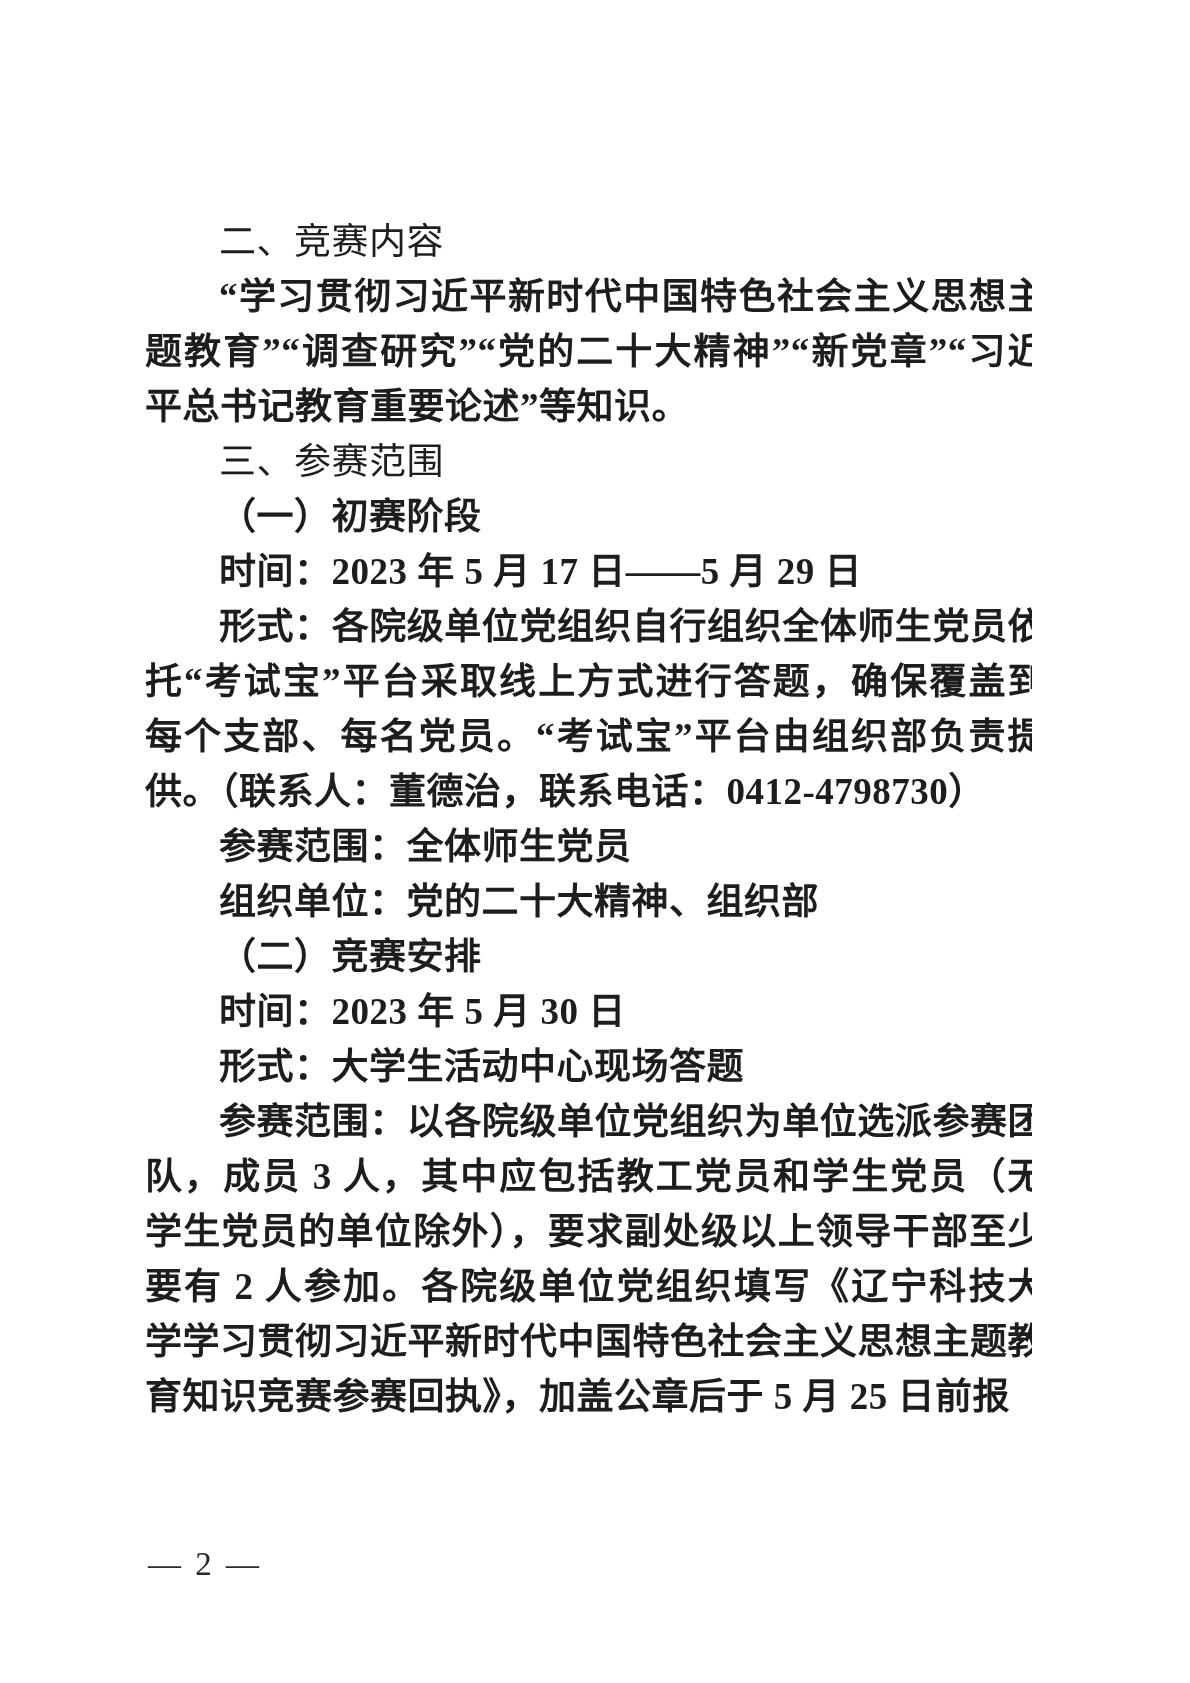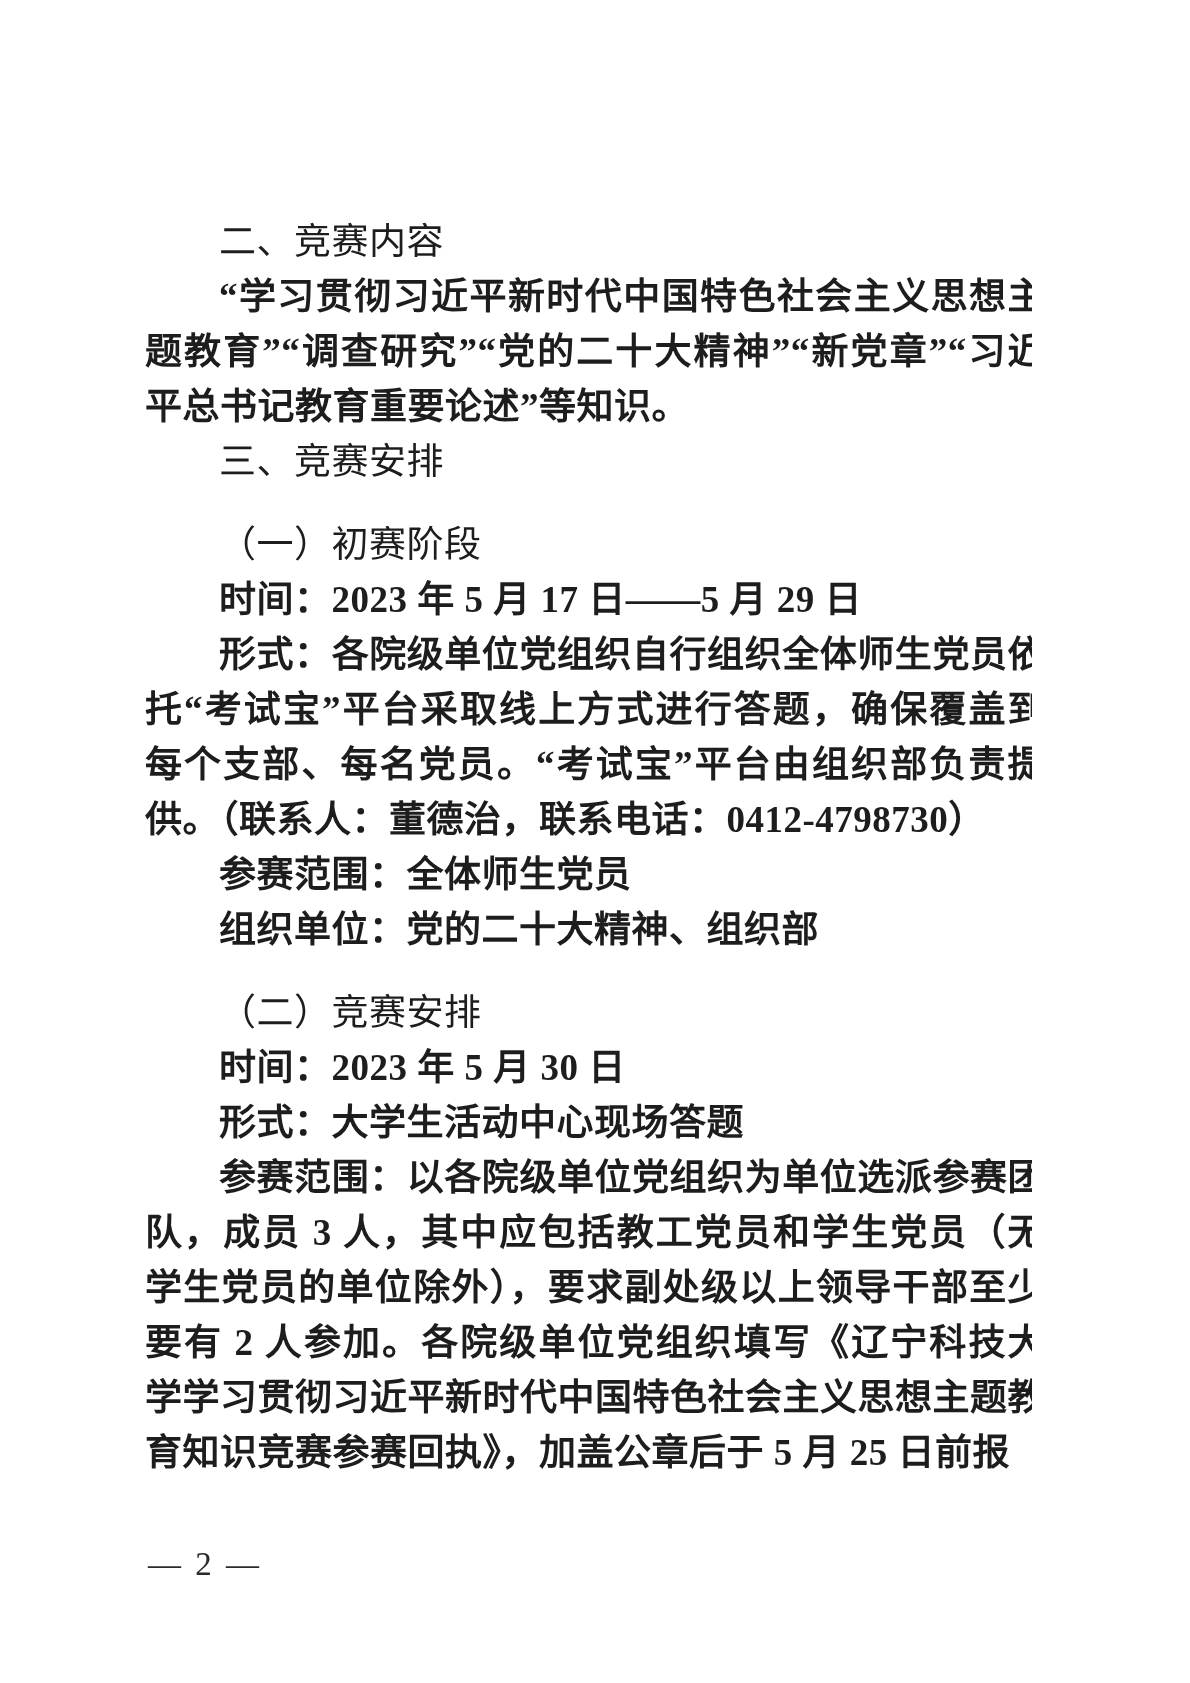--- a/index.html
+++ b/index.html
@@ -29,41 +29,40 @@
   .para {
     margin: 0;
     padding: 0;
     text-indent: 2em;
     font-weight: bold;
   }
   .para.heading {
     font-weight: 400;
   }
   .para.subheading-bold {
-    font-weight: 400;
-    margin-top: 28px;
+    font-weight: 700;
   }
   .footer {
     position: absolute;
     left: 148px;
     top: 1544px;
     font-size: 33px;
     line-height: 40px;
     letter-spacing: 3px;
     color: #2a2a2a;
   }
 </style>
 </head>
 <body>
 
 <div class="page">
   <div class="content">
       <p class="para heading">二、竞赛内容</p>
       <p class="para body">“学习贯彻习近平新时代中国特色社会主义思想主题教育”“调查研究”“党的二十大精神”“新党章”“习近平总书记教育重要论述”等知识。</p>
-      <p class="para heading">三、竞赛安排</p>
+      <p class="para heading">三、参赛范围</p>
       <p class="para subheading-bold">（一）初赛阶段</p>
       <p class="para body">时间：2023 年 5 月 17 日——5 月 29 日</p>
       <p class="para body">形式：各院级单位党组织自行组织全体师生党员依托“考试宝”平台采取线上方式进行答题，确保覆盖到每个支部、每名党员。“考试宝”平台由组织部负责提供。（联系人：董德治，联系电话：0412-4798730）</p>
       <p class="para body">参赛范围：全体师生党员</p>
       <p class="para body">组织单位：党的二十大精神、组织部</p>
       <p class="para subheading-bold">（二）竞赛安排</p>
       <p class="para body">时间：2023 年 5 月 30 日</p>
       <p class="para body">形式：大学生活动中心现场答题</p>
       <p class="para body">参赛范围：以各院级单位党组织为单位选派参赛团队，成员 3 人，其中应包括教工党员和学生党员（无学生党员的单位除外），要求副处级以上领导干部至少要有 2 人参加。各院级单位党组织填写《辽宁科技大学学习贯彻习近平新时代中国特色社会主义思想主题教育知识竞赛参赛回执》，加盖公章后于 5 月 25 日前报</p>
     </div>

